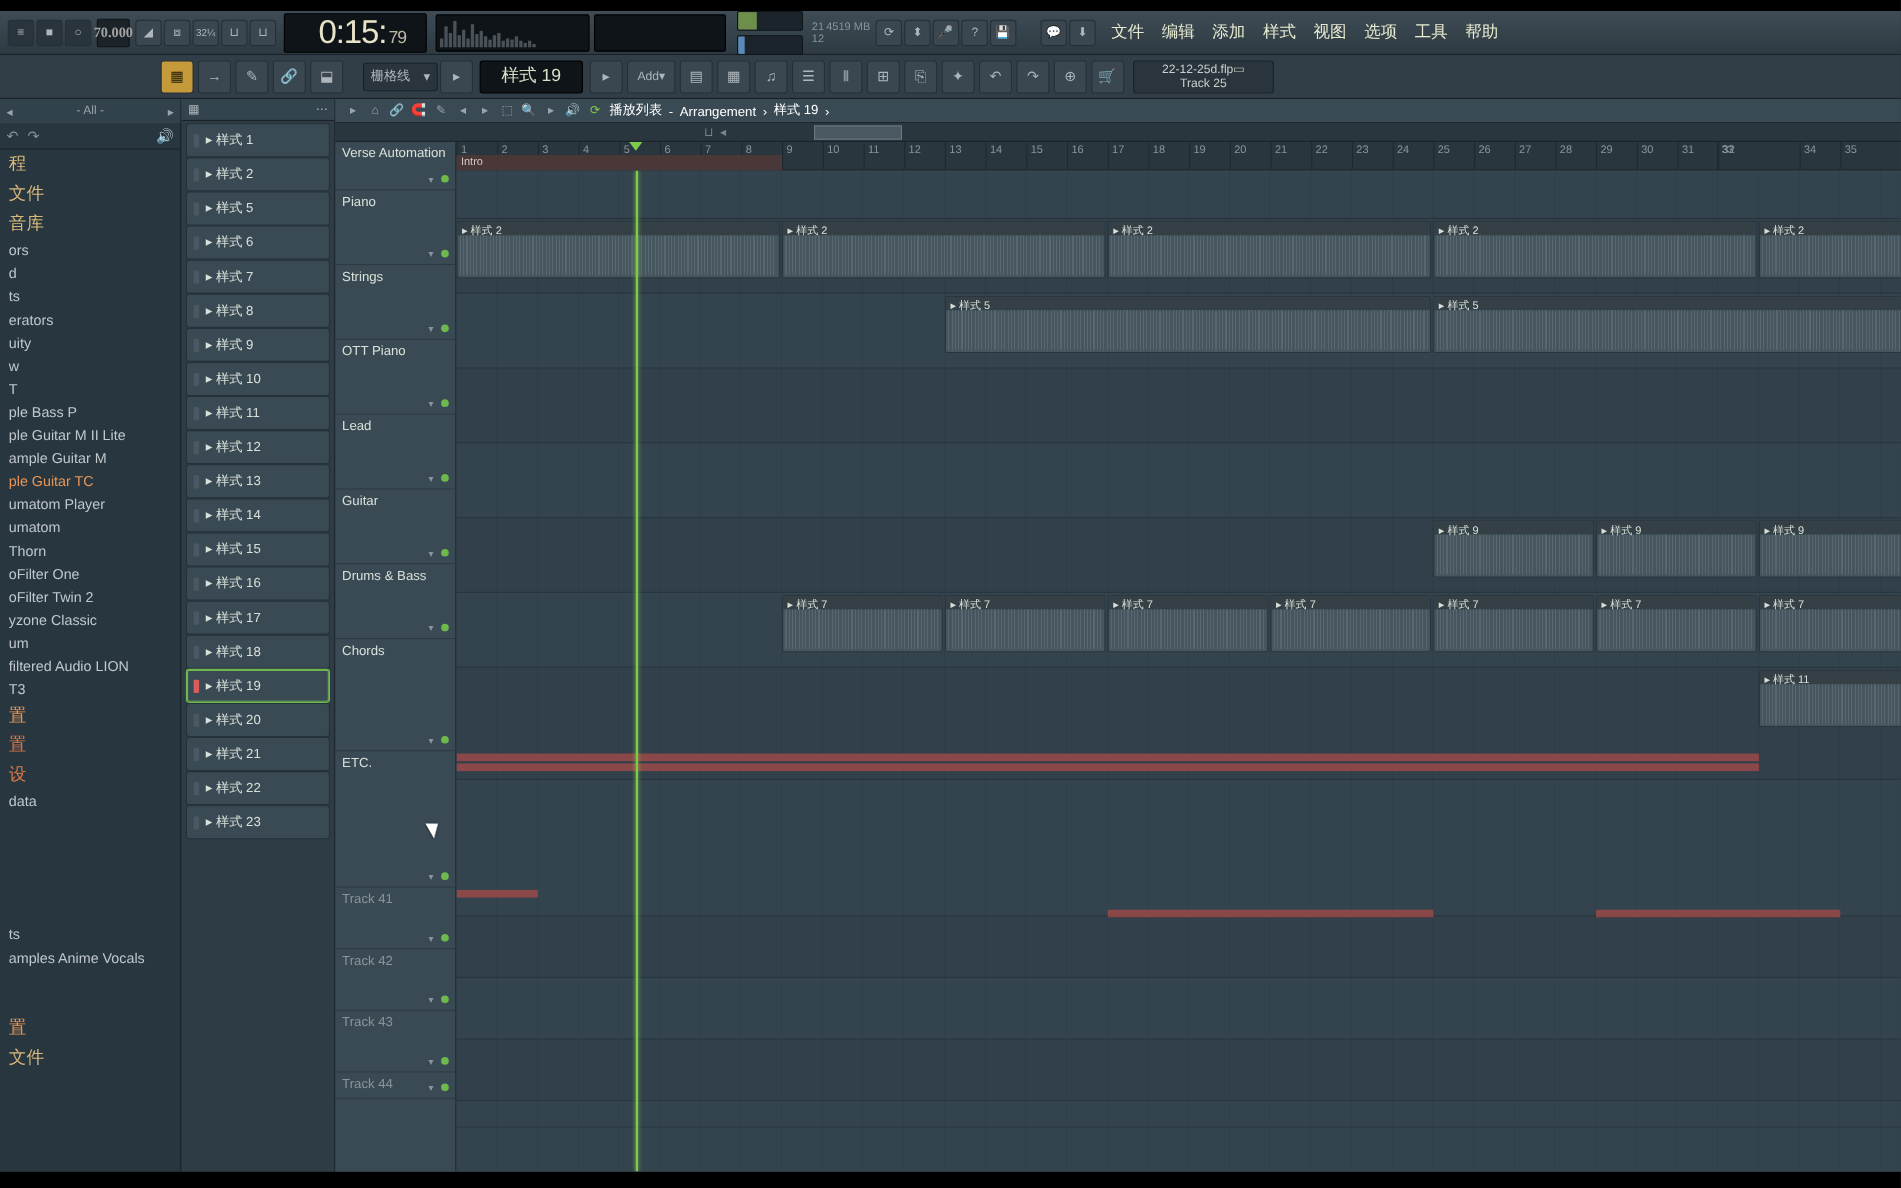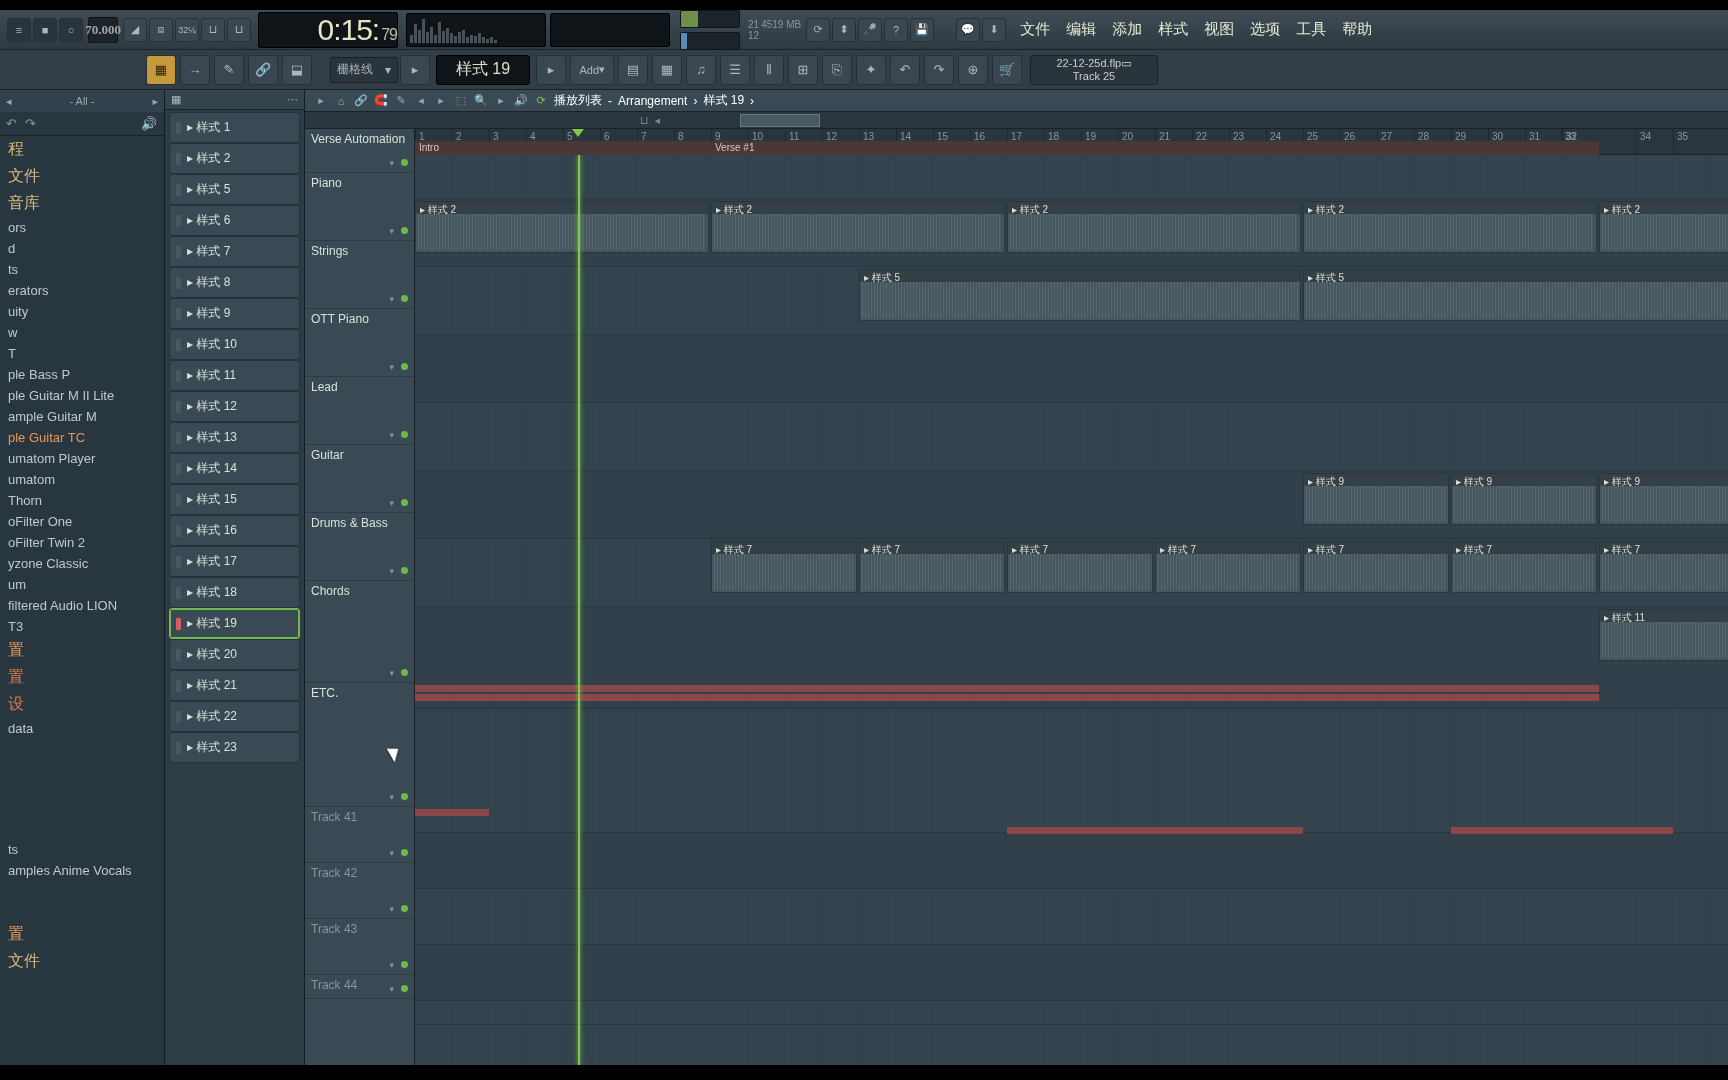--- a/index.html
+++ b/index.html
@@ -4,21 +4,21 @@
 <style>
 * { margin:0; padding:0; box-sizing:border-box; font-family:"Segoe UI",Tahoma,Arial,sans-serif; user-select:none; }
 body { background:#000; width:1728px; height:1080px; overflow:hidden; color:#c8cdd2; font-size:12px; }
 #app { position:absolute; top:10px; left:0; width:1728px; height:1055px; background:#34444e; }
 
 
 #top { height:40px; background:linear-gradient(#3f4c55,#2e3a42); display:flex; align-items:center; border-bottom:1px solid #1a2228; }
 .tb-btn { width:24px; height:24px; margin:0 1px; background:#3a4750; border:1px solid #263038; border-radius:3px; display:flex; align-items:center; justify-content:center; font-size:11px; color:#aeb6bc; cursor:pointer; }
 .tb-btn.dark { background:#2a343c; }
 .tempo { width:30px; height:26px; background:#1c242a; border:1px solid #0e1418; margin:0 4px; display:flex; align-items:center; justify-content:center; color:#a3a3a3; font:600 13px "Segoe UI"; border-radius:2px;}
-.lcd { width:140px; height:36px; background:#0e1418; border:1px solid #000; margin:0 6px; color:#e8e2c8; display:flex; align-items:baseline; justify-content:flex-end; padding:0 0; font-family:"Arial Narrow",Arial; letter-spacing:-1px; border-radius:2px;}
+.lcd { width:130px; height:36px; background:#0e1418; border:1px solid #000; margin:0 6px; color:#e8e2c8; display:flex; align-items:baseline; justify-content:flex-end; padding:0 18px; font-family:"Arial Narrow",Arial; letter-spacing:-1px; border-radius:2px;}
 .lcd .big { font-size:30px; font-weight:300;} .lcd .small{font-size:16px;margin-left:2px;opacity:.8;}
 .vis { width:140px; height:34px; background:#0e1418; margin:0 2px; border:1px solid #000; display:flex; align-items:flex-end; padding:3px; gap:1px; border-radius:2px;}
 .vis span { width:3px; background:#4a5258;} 
 .meter { width:60px; height:18px; background:#1a242a; border:1px solid #0e1418; margin:2px 6px; border-radius:2px; position:relative; overflow:hidden;}
 .meter .fill { position:absolute; left:0; top:0; bottom:0; background:#6e8f4c;}
 .cpu { font-size:10px; color:#8a949c; text-align:right; line-height:11px; margin-right:4px;}
 .menus { display:flex; gap:6px; margin-left:8px;}
 .menus span { color:#e6ead0; font-size:15px; padding:2px 5px; cursor:pointer;}
 
 
@@ -428,21 +428,20 @@
                 <div class="marker" style="left: 1146px;">
                   <span>33</span>
                 </div>
                 <div class="marker" style="left: 1221px;">
                   <span>34</span>
                 </div>
                 <div class="marker" style="left: 1258px;">
                   <span>35</span>
                 </div>
                 <div class="region" style="left: 0px; width: 296px;">Intro</div>
-                <div class="region" style="left: 296px; width: 888px;">Verse #1</div>
                 <div class="playhead-tri" style="left: 156.8px;"></div>
               </div>
           </div>
           <div id="grid" style="flex: 1 1 0%; height: 870px;">
             <div class="playhead" id="playhead" style="left: 162.8px;"></div>
           <div class="row" style="top: 0px; height: 44px; background: transparent;"></div>
               <div class="row" style="top: 44px; height: 68px; background: rgba(0, 0, 0, 0.05);"></div>
               <div class="clip" style="left: 0px; width: 294px; top: 46px; height: 52px;">
                 <div class="title">▸ 样式 2</div>
                 <div class="wave"></div>

